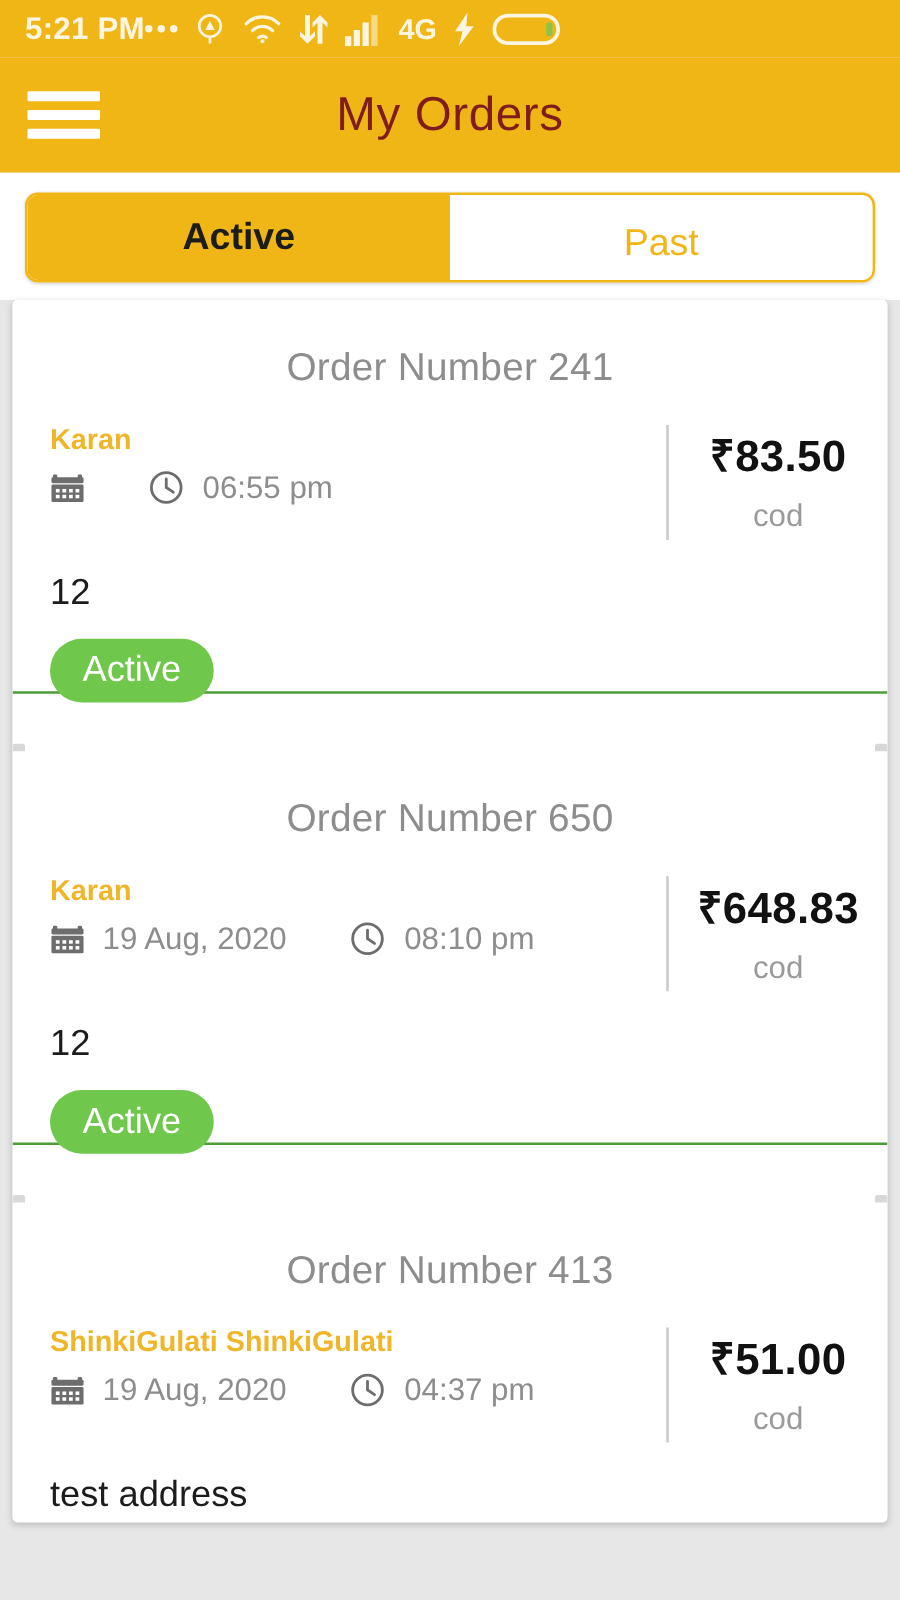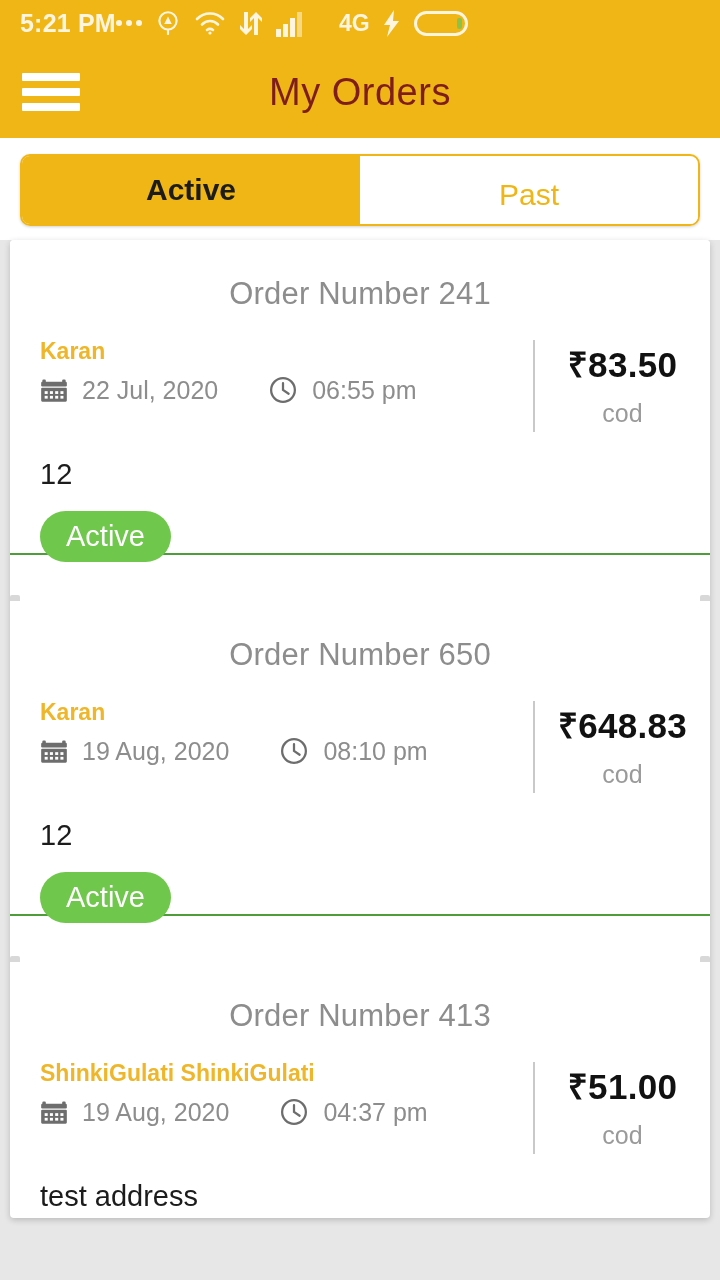--- a/index.html
+++ b/index.html
@@ -15,21 +15,21 @@
   .statusbar{
     height:46px; background:#efb615;
     display:flex; align-items:center; justify-content:flex-start;
     padding:0 18px 0 20px;
   }
   .status-time{ color:#fdf5e0; font-size:25px; font-weight:bold; letter-spacing:.2px; }
   .status-icons{ display:flex; align-items:center; gap:13px; color:#fdf5e0; }
   .si{ display:flex; align-items:center; justify-content:center; }
   .dots{ display:flex; gap:4px; align-items:center; }
   .dots i{ width:6px;height:6px;border-radius:50%;background:#fdf5e0; display:block; }
-  .net4g{ font-size:23px; font-weight:bold; color:#fdf5e0; line-height:1;margin-left:20px; }
+  .net4g{ font-size:23px; font-weight:bold; color:#fdf5e0; line-height:1; }
   .batt{
     width:54px;height:25px;border:3px solid #fdf5e0;border-radius:13px;
     position:relative; display:flex; align-items:center;
   }
   .batt:after{
     content:""; position:absolute; right:3px; top:4px; bottom:4px; width:5px;
     background:#8bc34a; border-radius:2px;
   }
 
   
@@ -213,21 +213,20 @@
                     <rect x="8.5" y="13" width="2.6" height="2.4"></rect>
                   <rect x="13" y="13" width="2.6" height="2.4"></rect>
                     <rect x="17.5" y="13" width="2.6" height="2.4"></rect>
                   <rect x="4" y="17" width="2.6" height="2.4"></rect>
                     <rect x="8.5" y="17" width="2.6" height="2.4"></rect>
                   <rect x="13" y="17" width="2.6" height="2.4"></rect>
                     <rect x="17.5" y="17" width="2.6" height="2.4"></rect>
                 </g>
               </svg>
             </span>
-            <span>22 Jul, 2020</span>
             <span class="gap"></span>
             <span>
               <svg class="clock-icon" viewBox="0 0 24 24" fill="none" stroke="#6d6d6d" stroke-width="1.8">
                 <circle cx="12" cy="12" r="9.5"></circle>
                   <path d="M12 6.5 V12 l4.5 3" stroke-linecap="round"></path>
               </svg>
             </span>
             <span>06:55 pm</span>
           </div>
         </div>

